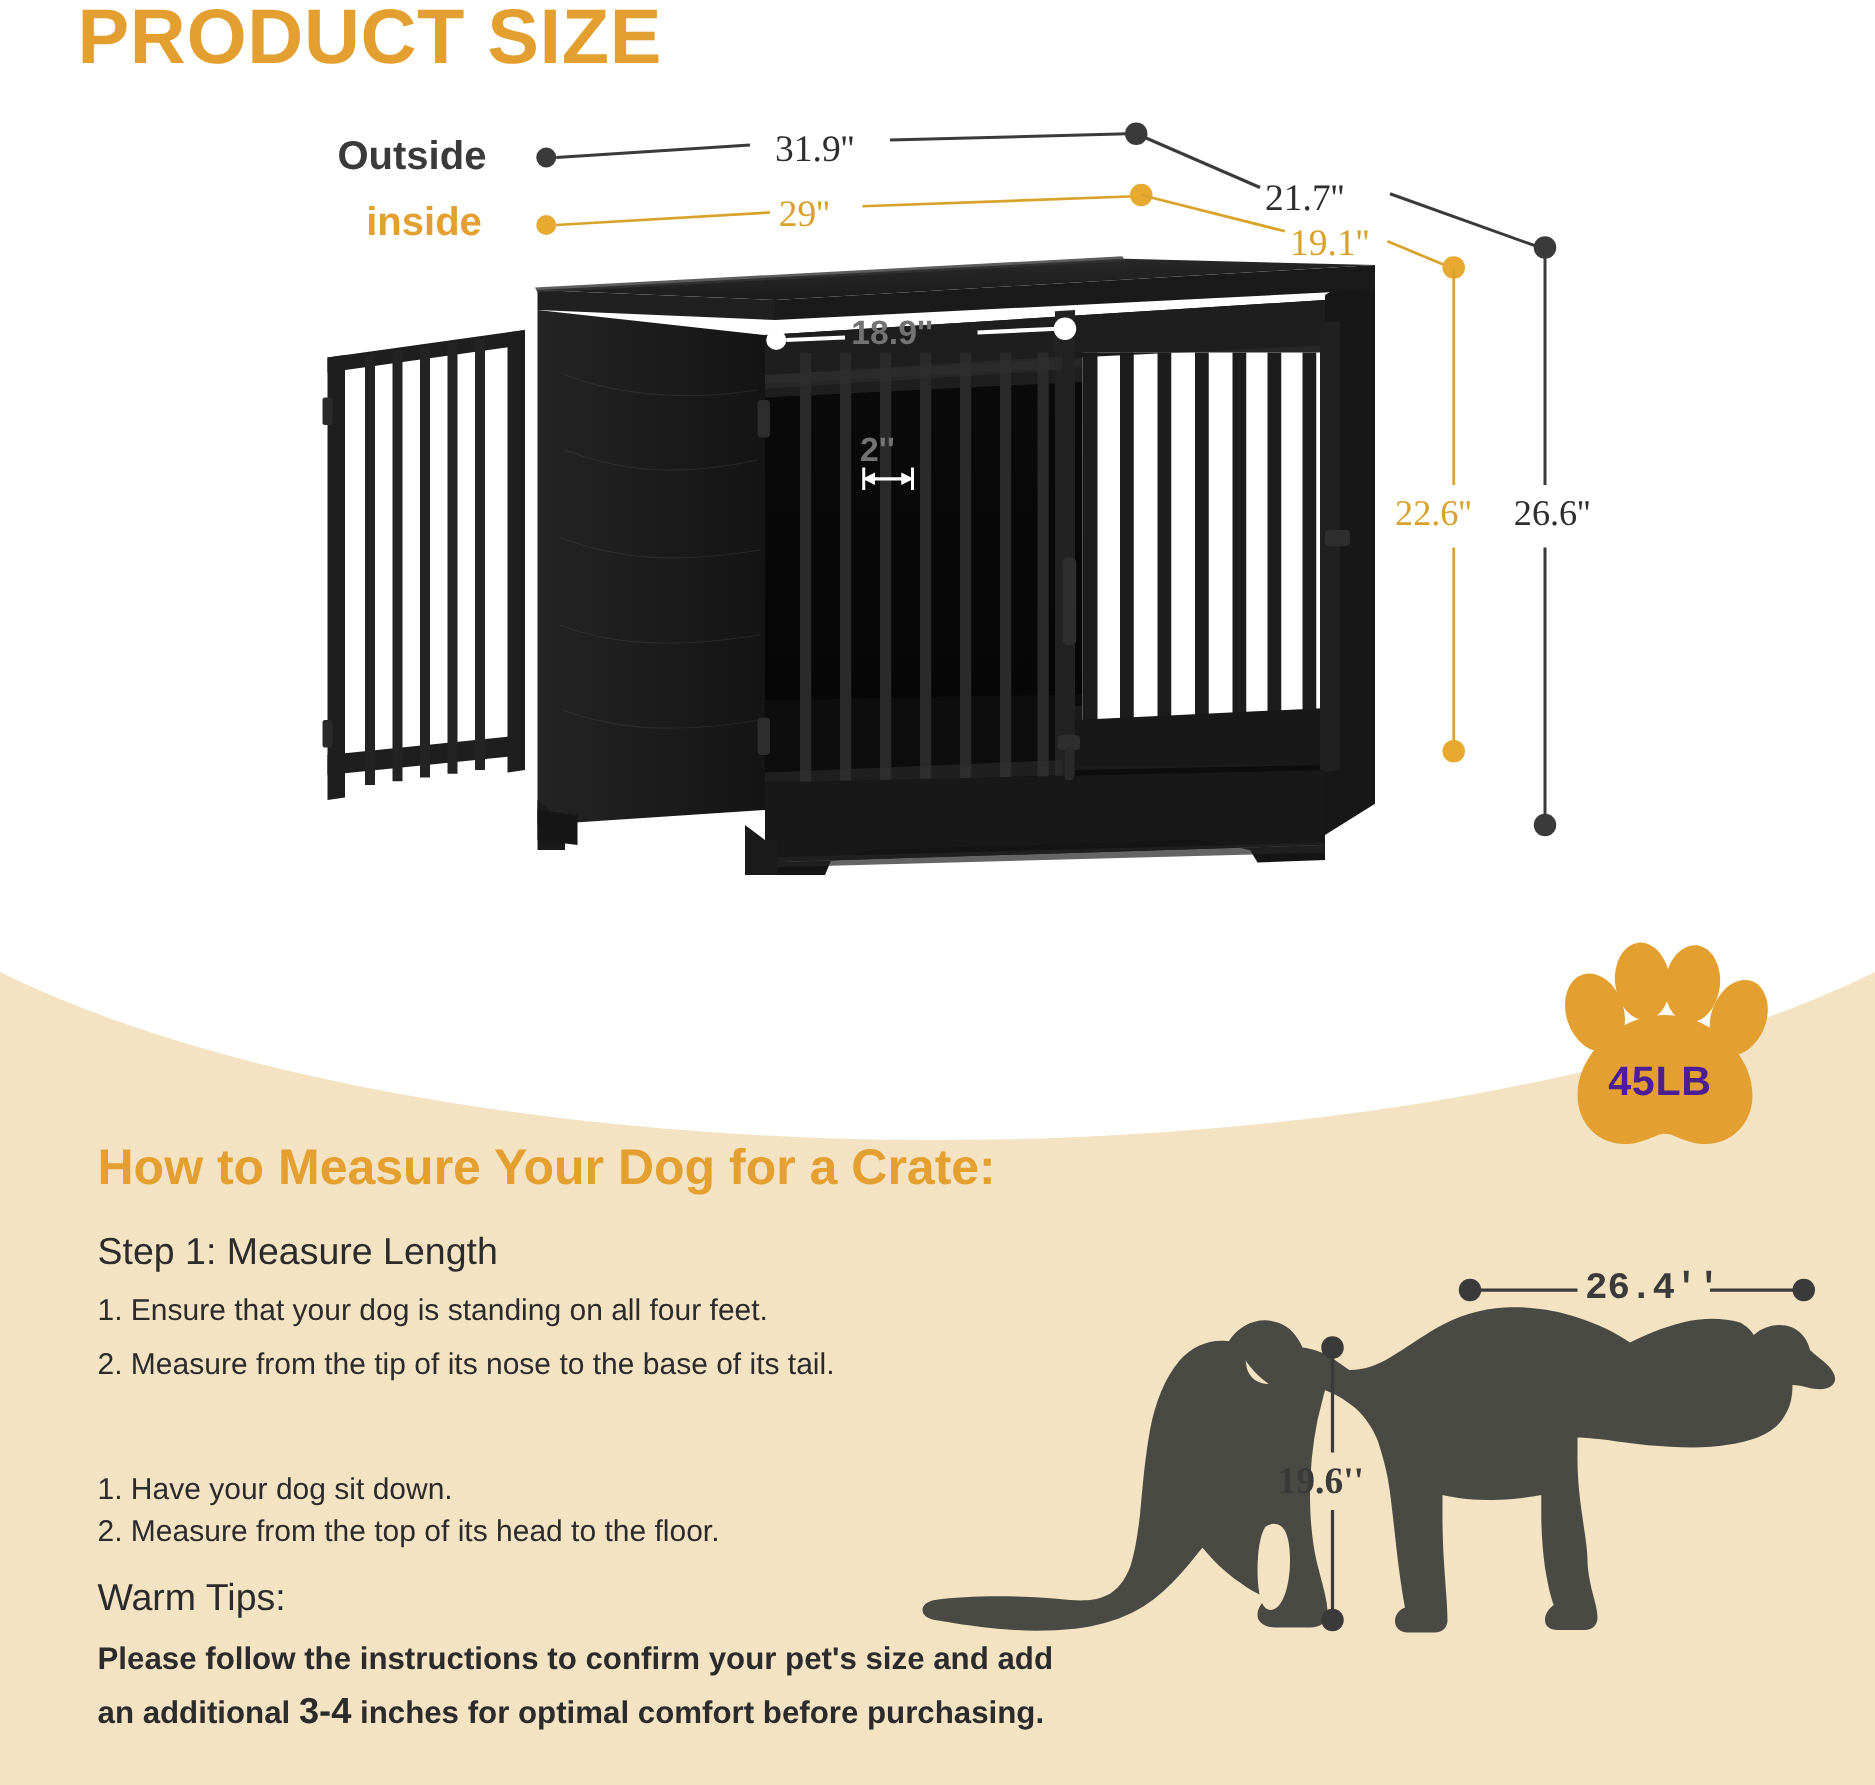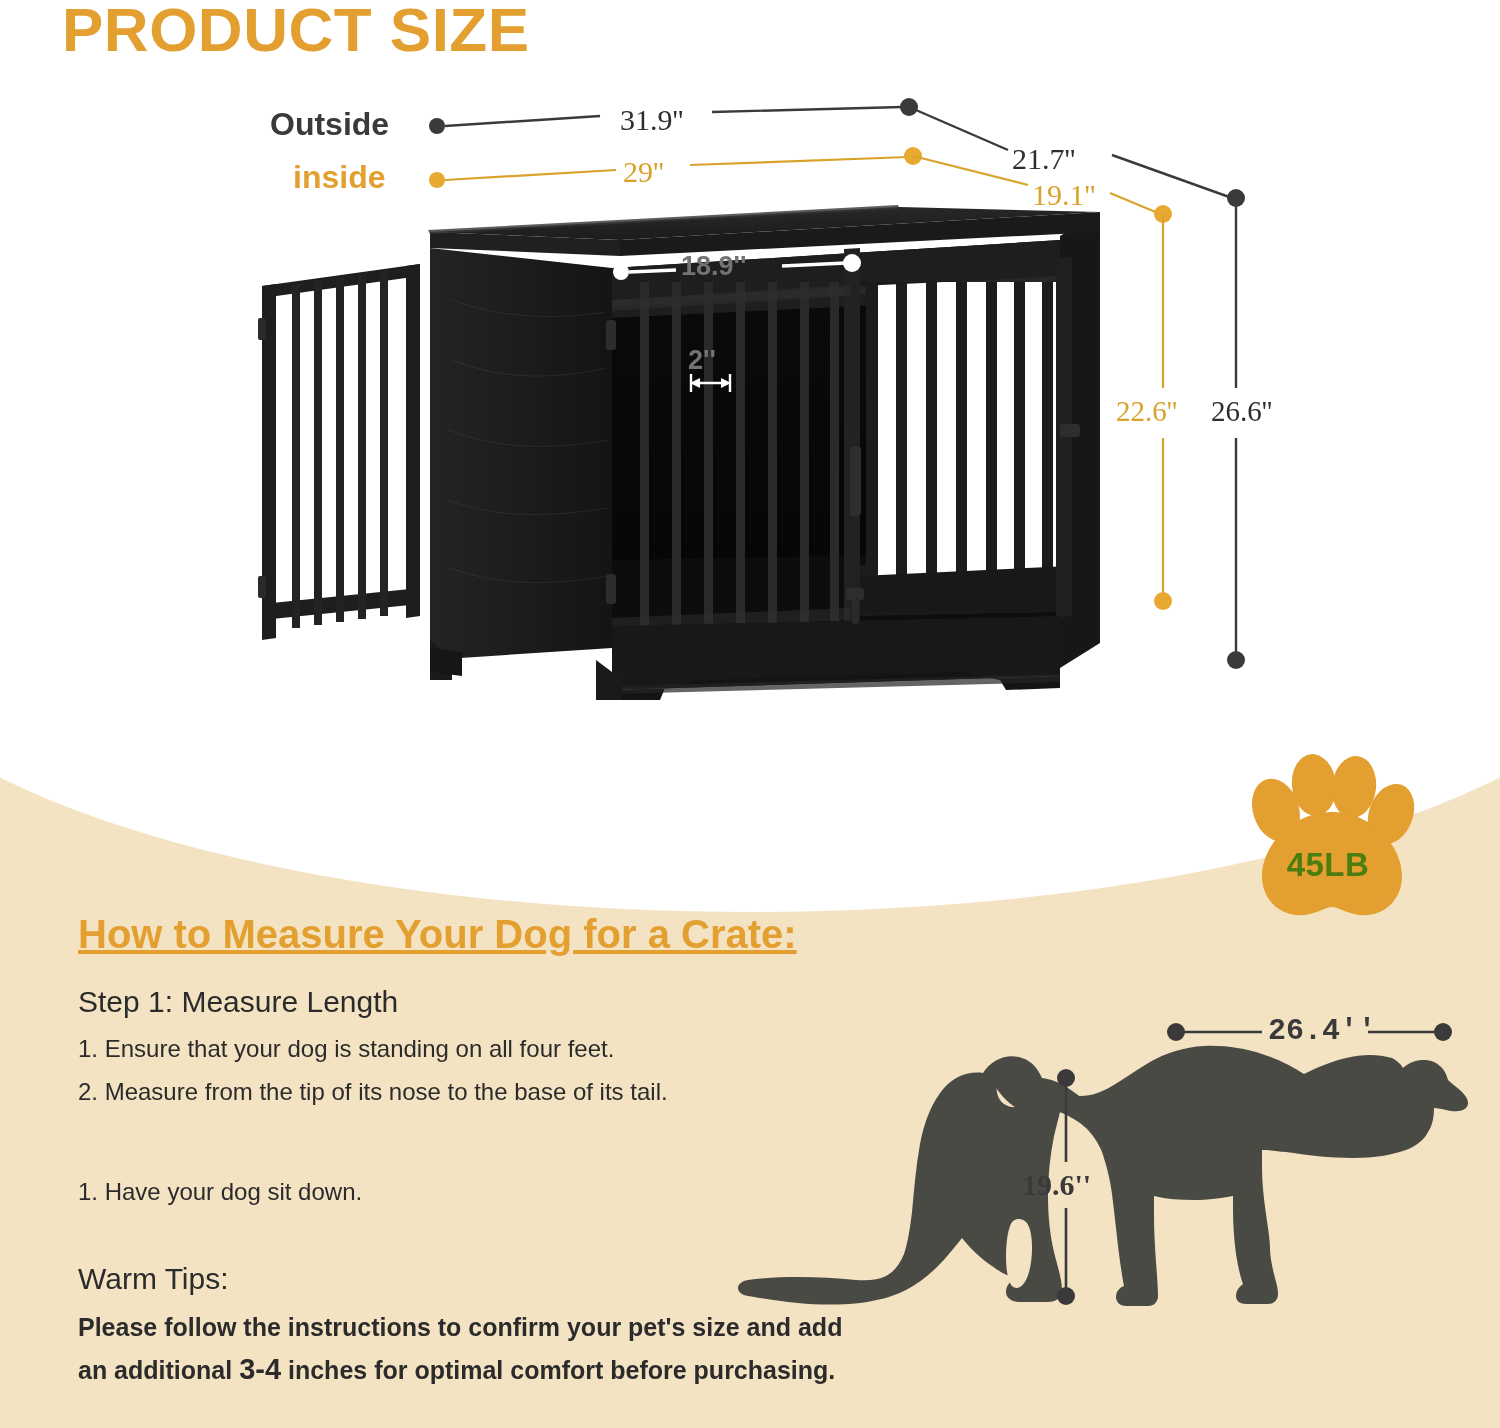--- a/index.html
+++ b/index.html
@@ -60,27 +60,27 @@
   .d-189{ left:681px; top:251px; font-size:27px; }
   .d-2  { left:688px; top:345px; font-size:27px; }
 
   
   .svg-layer{ position:absolute; left:0; top:0; width:1500px; height:1428px; pointer-events:none; }
 
   
   .paw-badge{ position:absolute; left:1228px; top:752px; width:200px; height:175px; }
   .paw-text{
     position:absolute; left:0; top:94px; width:200px; text-align:center;
-    font-size:33px; font-weight:bold; color:#4d7c0f; letter-spacing:0.5px;
+    font-size:33px; font-weight:bold; color:#4c1d95; letter-spacing:0.5px;
   }
 
   
   .how-title{
     position:absolute; left:78px; top:912px;
-    font-size:40px; font-weight:bold; color:#E3A030;text-decoration:underline;
+    font-size:40px; font-weight:bold; color:#E3A030;
   }
   .step-head{
     position:absolute; left:78px;
     font-size:30px; color:#2B2B2B;
   }
   .step-line{
     position:absolute; left:78px;
     font-size:24px; color:#2B2B2B;
   }
   .s1h{ top:985px; }
@@ -304,20 +304,21 @@
     <div class="paw-text">45LB</div>
   </div>
 
   <div class="how-title">How to Measure Your Dog for a Crate:</div>
 
   <div class="step-head s1h">Step 1: Measure Length</div>
   <div class="step-line s1a">1. Ensure that your dog is standing on all four feet.</div>
   <div class="step-line s1b">2. Measure from the tip of its nose to the base of its tail.</div>
 
   <div class="step-line s2a">1. Have your dog sit down.</div>
+  <div class="step-line s2b">2. Measure from the top of its head to the floor.</div>
 
   <div class="step-head wth">Warm Tips:</div>
   <div class="step-line wt1">Please follow the instructions to confirm your pet's size and add</div>
   <div class="step-line wt2"><span>an additional </span><b class="big">3-4</b><span> inches for optimal comfort before purchasing.</span></div>
 
   <svg class="svg-layer" viewBox="0 0 1500 1428">
 
     <g fill="#4A4A45">
       <path d="M983,1073 C992,1059 1008,1053 1022,1058 C1032,1061 1038,1069 1042,1078
                C1050,1079 1060,1082 1068,1088 C1078,1095 1086,1100 1090,1106

